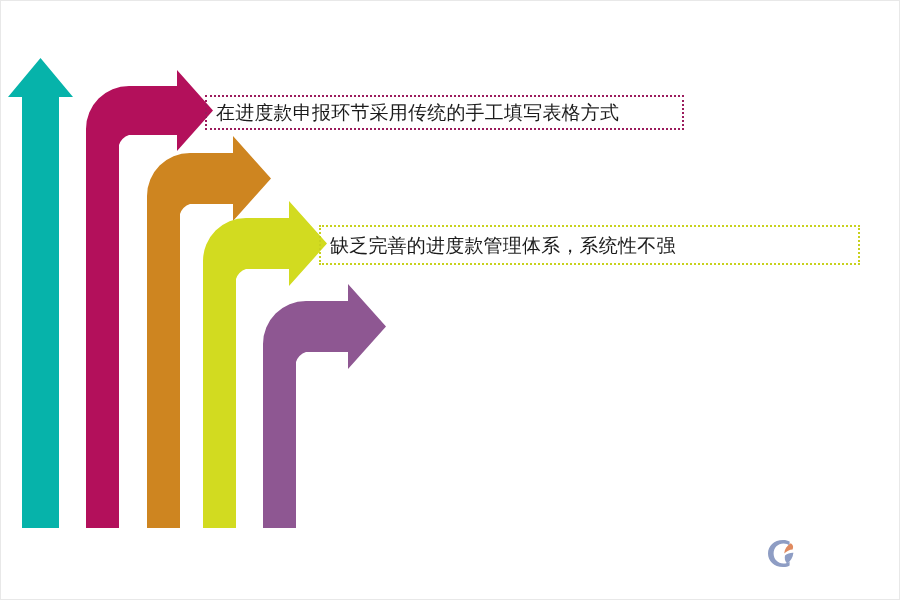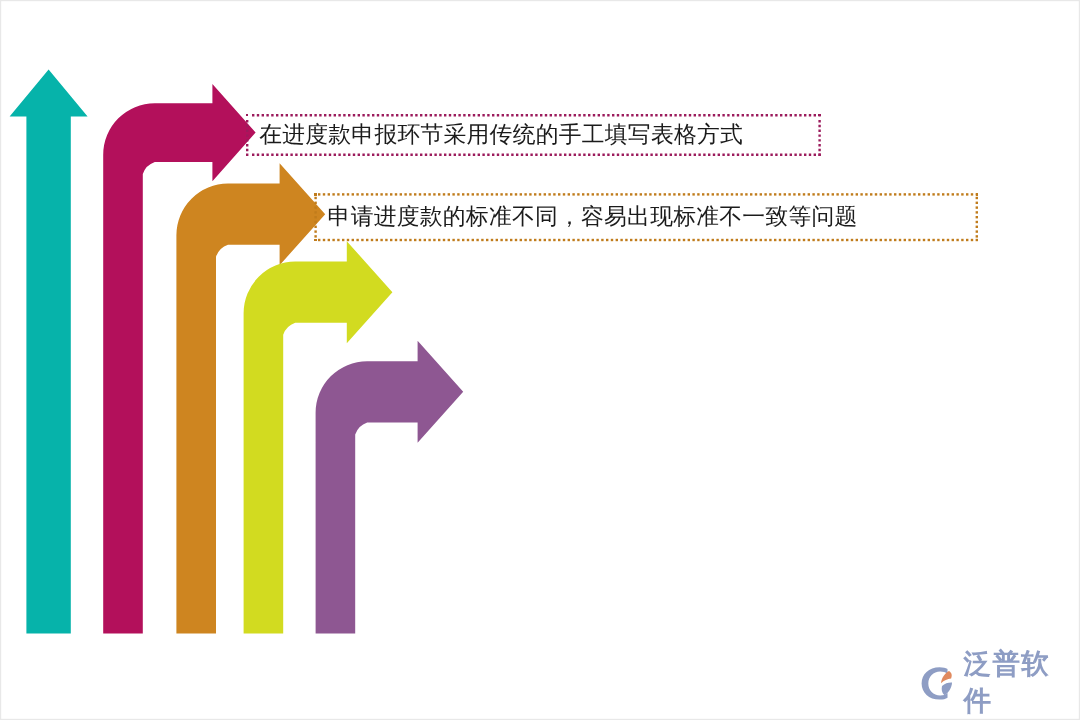--- a/index.html
+++ b/index.html
@@ -157,36 +157,35 @@
              L 305 351
              A 16 16 0 0 0 295 361
              L 295 527
              Z"></path>
   </svg>
 
   <div class="callout" id="callout-1">
     <span class="callout-text">在进度款申报环节采用传统的手工填写表格方式</span>
   </div>
 
-  <div class="callout" id="callout-2">
-    <span class="callout-text">申请进度款的标准不同，容易出现标准不一致等问题</span>
+
+  <div class="callout" id="callout-3">
+    <span class="callout-text">缺乏完善的进度款管理体系，系统性不强</span>
   </div>
-
 
 
   <div id="logo">
     <div id="logo-row">
       <svg id="logo-mark" viewBox="0 0 34 30" xmlns="http://www.w3.org/2000/svg">
         <path fill="#8e9dc4" d="M17 2 C8 2 2 8 2 15.5 C2 23 8 29 17 29 C20 29 22 28.4 23.6 27.4
                  L23.6 23.4 C22 24.8 20 25.5 17.5 25.5 C11.8 25.5 7.6 21.3 7.6 15.6
                  C7.6 9.9 11.8 5.6 17.5 5.6 C20 5.6 22 6.3 23.6 7.6 L23.6 3.6
                  C22 2.6 20 2 17 2 Z"></path>
         <path fill="#e08a5f" d="M24.8 5.2 C21 7.4 18.6 11 18.2 15.4 C20.6 13 23.6 11.6 26.6 11.4
                  C27.4 9.2 27.6 7 24.8 5.2 Z"></path>
         <path fill="#8e9dc4" d="M19 17.6 C21.4 15.6 24.4 14.6 27.4 14.8 C27 19.4 24.6 23.2 21 25.4
                  C18.8 23.2 18.4 20.4 19 17.6 Z"></path>
       </svg>
-      <span id="logo-name">泛普软件</span>
     </div>
 
   </div>
 
 </div>
 
 </body></html>

